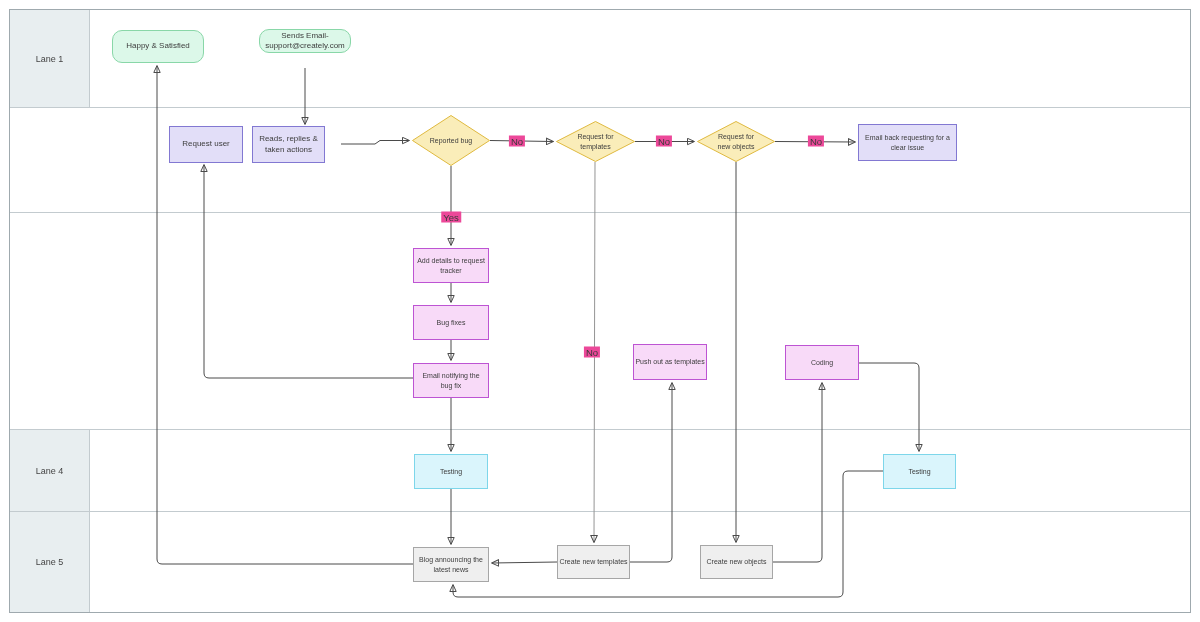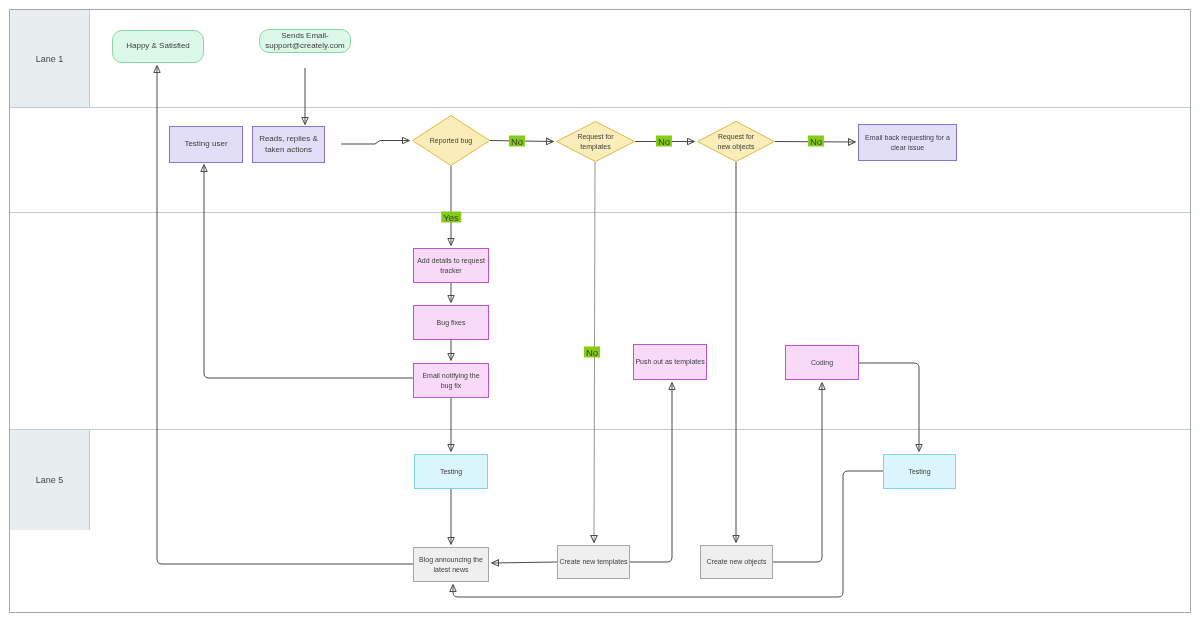--- a/index.html
+++ b/index.html
@@ -25,37 +25,41 @@
   .f-purple{background:#e2def8;border:1px solid #8278d2;font-size:8px;}
   .f-purple.sm{font-size:7px;}
   .f-pink  {background:#f8daf8;border:1px solid #bd54d3;}
   .f-cyan  {background:#daf5fc;border:1px solid #7dd6ea;}
   .f-gray  {background:#efefef;border:1px solid #a6a6a6;}
   .nowrap span{white-space:nowrap;}
   .diamond{background:transparent;border:none;padding:0;}
   .diamond svg{position:absolute;left:0;top:0;}
   .diamond span{position:relative;z-index:1;}
   
-  .edge-label{position:absolute;transform:translate(-50%,-50%);background:#84cc16;
+  .edge-label{position:absolute;transform:translate(-50%,-50%);background:#ec4899;
               padding:0 2px;font-size:9.5px;color:#3a3a3a;z-index:2;}
 </style>
 </head>
 <body>
 
 <div class="canvas">
 
   <div class="frame">
     <div class="lane" style="height:98px">
       <div class="lane-label">Lane 1</div>
       <div class="lane-body"></div>
     </div>
     <div class="lane" style="height:105px">
       <div class="lane-body"></div>
     </div>
     <div class="lane" style="height:217px">
+      <div class="lane-body"></div>
+    </div>
+    <div class="lane" style="height:82px">
+      <div class="lane-label">Lane 4</div>
       <div class="lane-body"></div>
     </div>
     <div class="lane" style="height:100px">
       <div class="lane-label">Lane 5</div>
       <div class="lane-body"></div>
     </div>
   </div>
 
   <svg class="edges" viewBox="0 0 1200 622">
     <defs>
@@ -86,21 +90,21 @@
 
   <div class="node f-green" style="left:112px;top:30px;width:92px;height:33px">
     <span>Happy &amp; Satisfied</span>
     </div>
 
   <div class="node f-green" style="left:259px;top:29px;width:92px;height:24px">
     <span>Sends Email- support@creately.com</span>
     </div>
 
   <div class="node f-purple" style="left:169px;top:126px;width:74px;height:37px">
-    <span>Testing user</span>
+    <span>Request user</span>
     </div>
 
   <div class="node f-purple" style="left:252px;top:126px;width:73px;height:37px">
     <span>Reads, replies &amp; taken actions</span>
     </div>
 
   <div class="node diamond" style="left:412px;top:115px;width:78px;height:51px">
     <svg width="78" height="51">
         <polygon points="39,0.5 77.5,25.5 39,50.5 0.5,25.5" fill="#faedb9" stroke="#dfb93f" stroke-width="1"></polygon>
       </svg>

